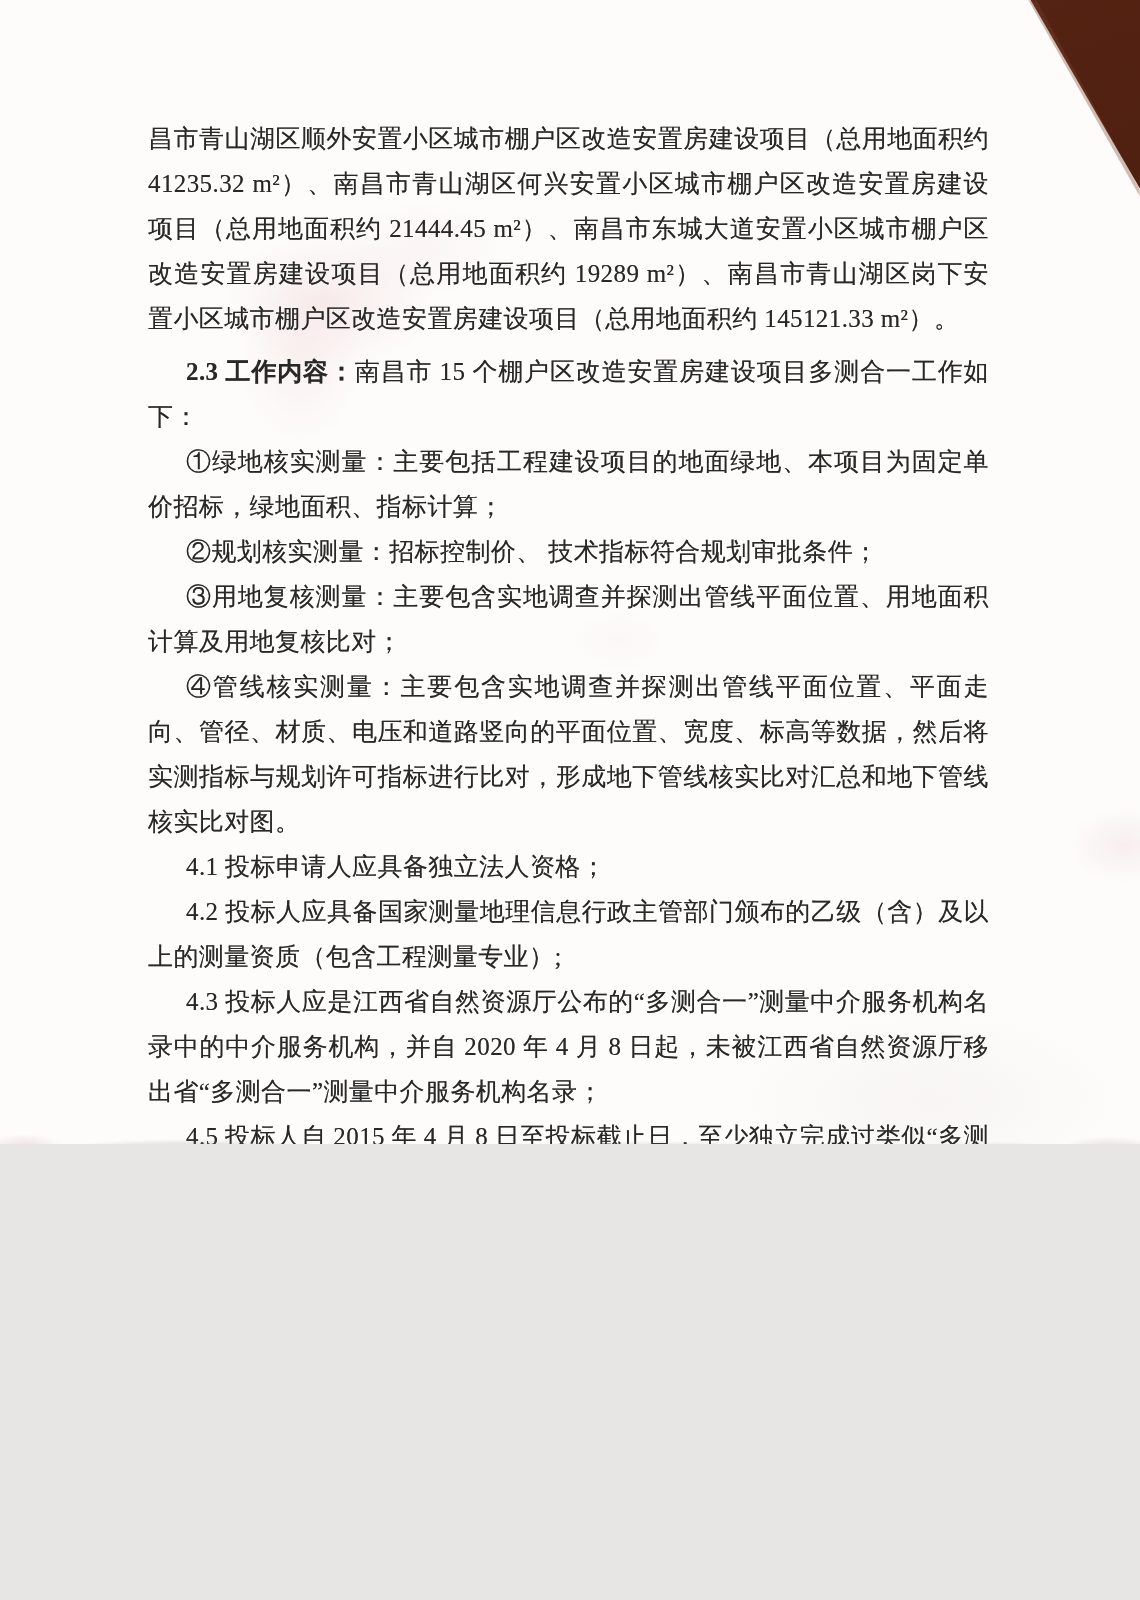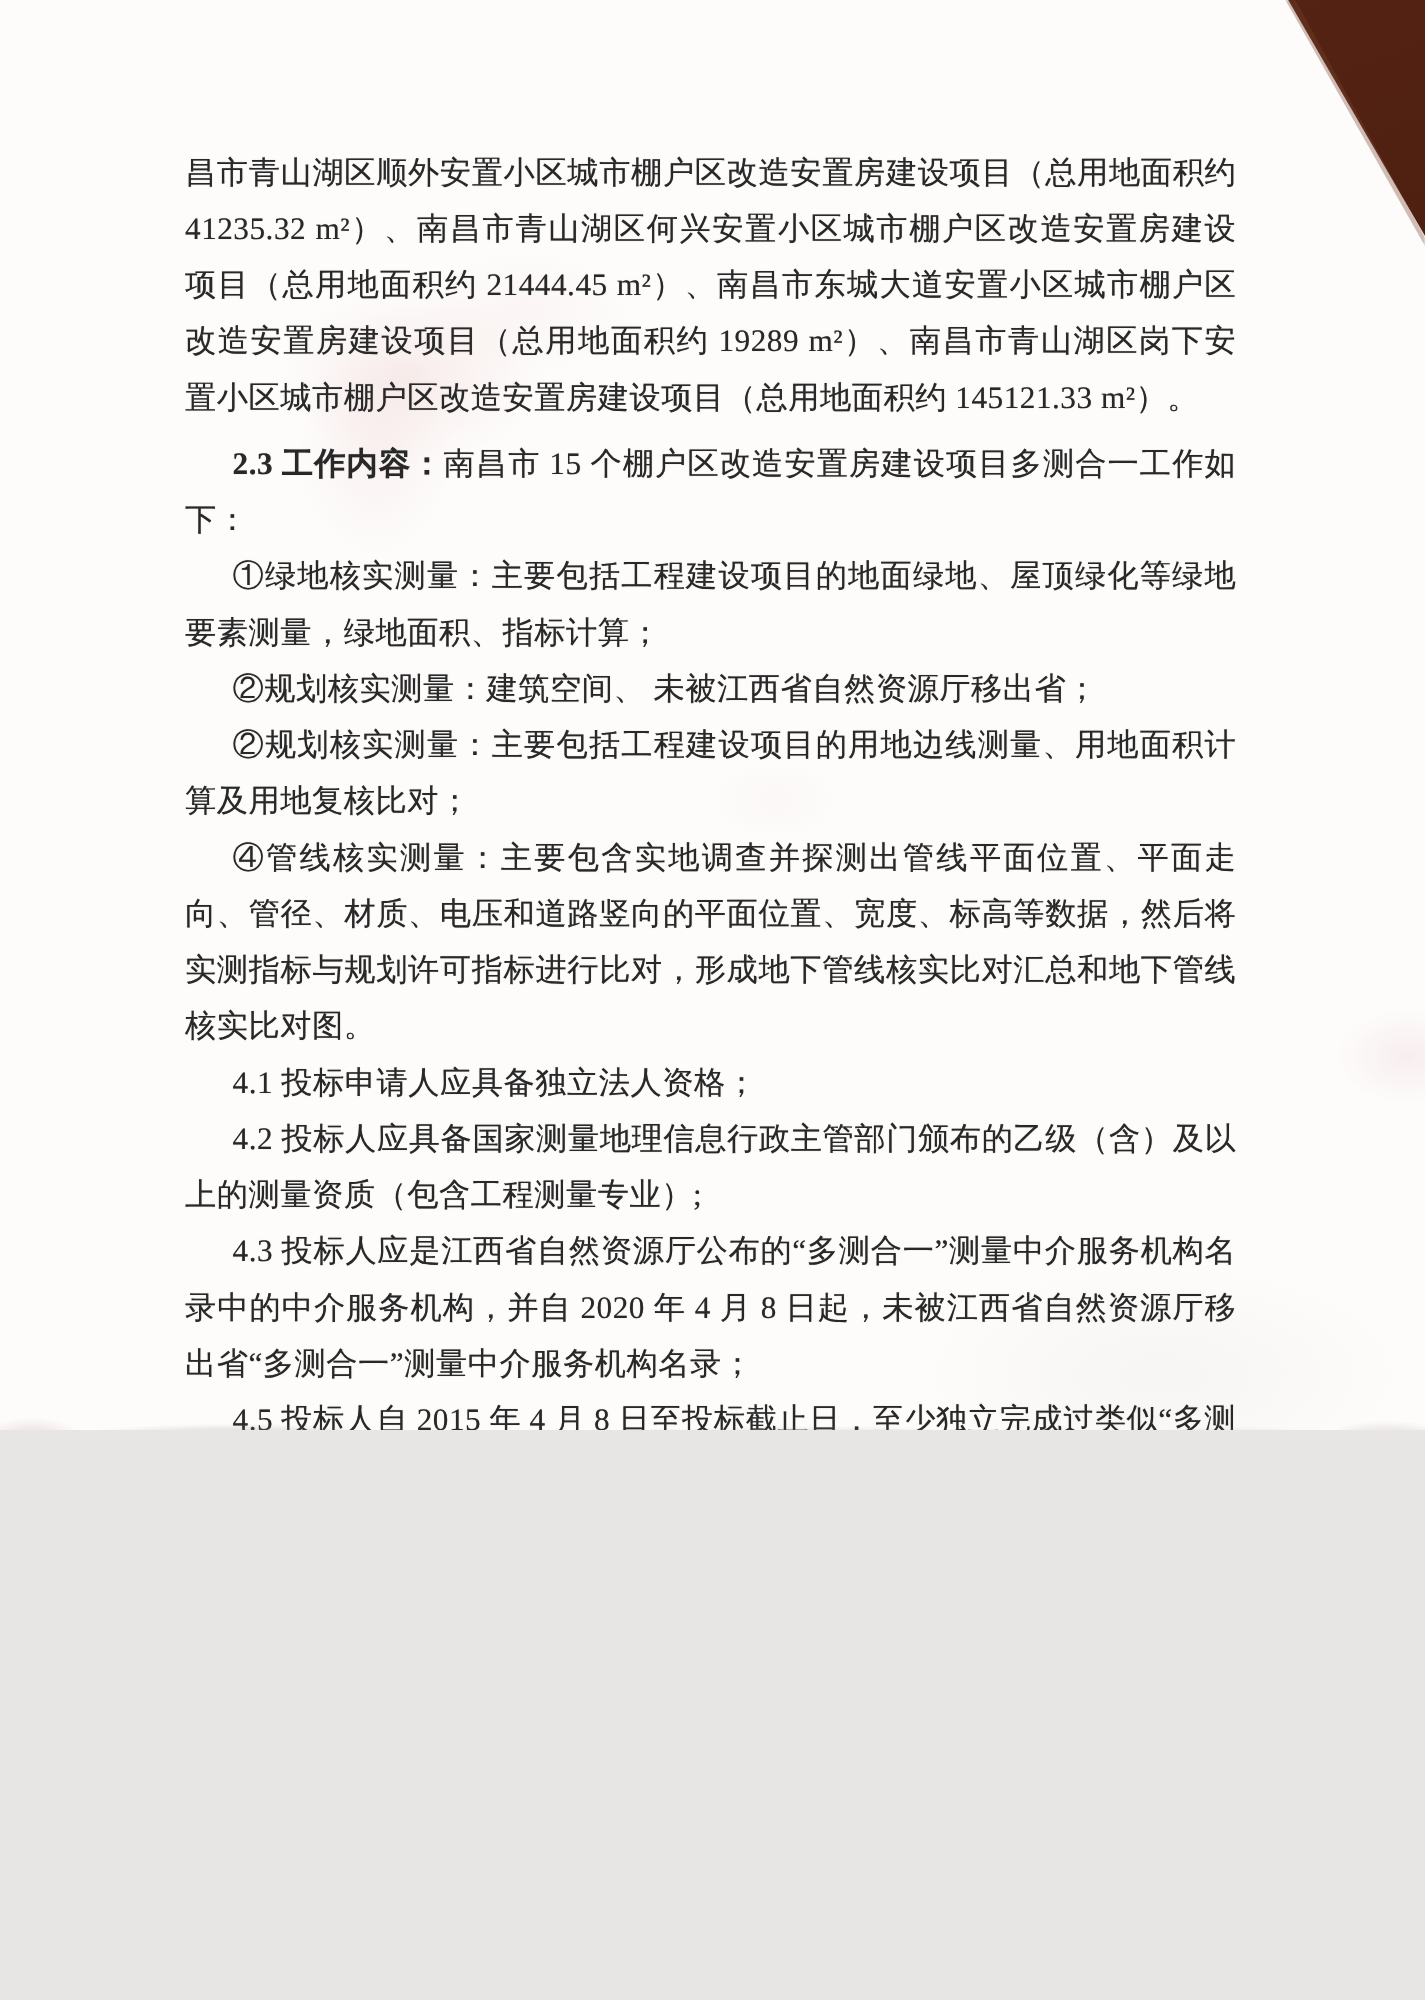--- a/index.html
+++ b/index.html
@@ -67,23 +67,23 @@
 </style>
 </head>
 <body>
 
 <div class="page">
   <div class="corner" style="background: linear-gradient(160deg, rgb(94, 40, 23) 0%, rgb(76, 30, 14) 45%, rgb(67, 23, 8) 75%, rgb(47, 13, 5) 100%);"></div>
   <div class="corner-fringe"></div>
   <div class="body-text">
       <p class=""><span>昌市青山湖区顺外安置小区城市棚户区改造安置房建设项目（总用地面积约 41235.32 m²）、南昌市青山湖区何兴安置小区城市棚户区改造安置房建设项目（总用地面积约 21444.45 m²）、南昌市东城大道安置小区城市棚户区改造安置房建设项目（总用地面积约 19289 m²）、南昌市青山湖区岗下安置小区城市棚户区改造安置房建设项目（总用地面积约 145121.33 m²）。</span></p>
       <p class="indent p-2-3"><span class="b">2.3 工作内容：</span><span>南昌市 15 个棚户区改造安置房建设项目多测合一工作如下：</span></p>
-      <p class="indent"><span>①绿地核实测量：主要包括工程建设项目的地面绿地、屋顶绿化等绿地要素测量，绿地面积、指标计算；</span></p>
-      <p class="indent"><span>②规划核实测量：建筑空间、 未被江西省自然资源厅移出省；</span></p>
-      <p class="indent"><span>②规划核实测量：主要包括工程建设项目的用地边线测量、用地面积计算及用地复核比对；</span></p>
+      <p class="indent"><span>①绿地核实测量：主要包括工程建设项目的地面绿地、本项目为固定单价招标，绿地面积、指标计算；</span></p>
+      <p class="indent"><span>②规划核实测量：招标控制价、 技术指标符合规划审批条件；</span></p>
+      <p class="indent"><span>③用地复核测量：主要包含实地调查并探测出管线平面位置、用地面积计算及用地复核比对；</span></p>
       <p class="indent"><span>④管线核实测量：主要包含实地调查并探测出管线平面位置、平面走向、管径、材质、电压和道路竖向的平面位置、宽度、标高等数据，然后将实测指标与规划许可指标进行比对，形成地下管线核实比对汇总和地下管线核实比对图。</span></p>
       <p class="indent"><span>4.1 投标申请人应具备独立法人资格；</span></p>
       <p class="indent"><span>4.2 投标人应具备国家测量地理信息行政主管部门颁布的乙级（含）及以上的测量资质（包含工程测量专业）;</span></p>
       <p class="indent"><span>4.3 投标人应是江西省自然资源厅公布的“多测合一”测量中介服务机构名录中的中介服务机构，并自 2020 年 4 月 8 日起，未被江西省自然资源厅移出省“多测合一”测量中介服务机构名录；</span></p>
       <p class="indent"><span>4.5 投标人自 2015 年 4 月 8 日至投标截止日，至少独立完成过类似“多测</span></p>
     </div>
   <div class="bottom-edge"></div>
 </div>
 
 </body></html>

